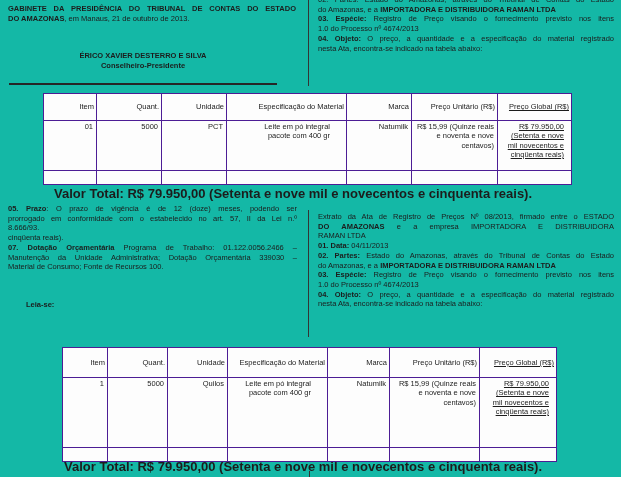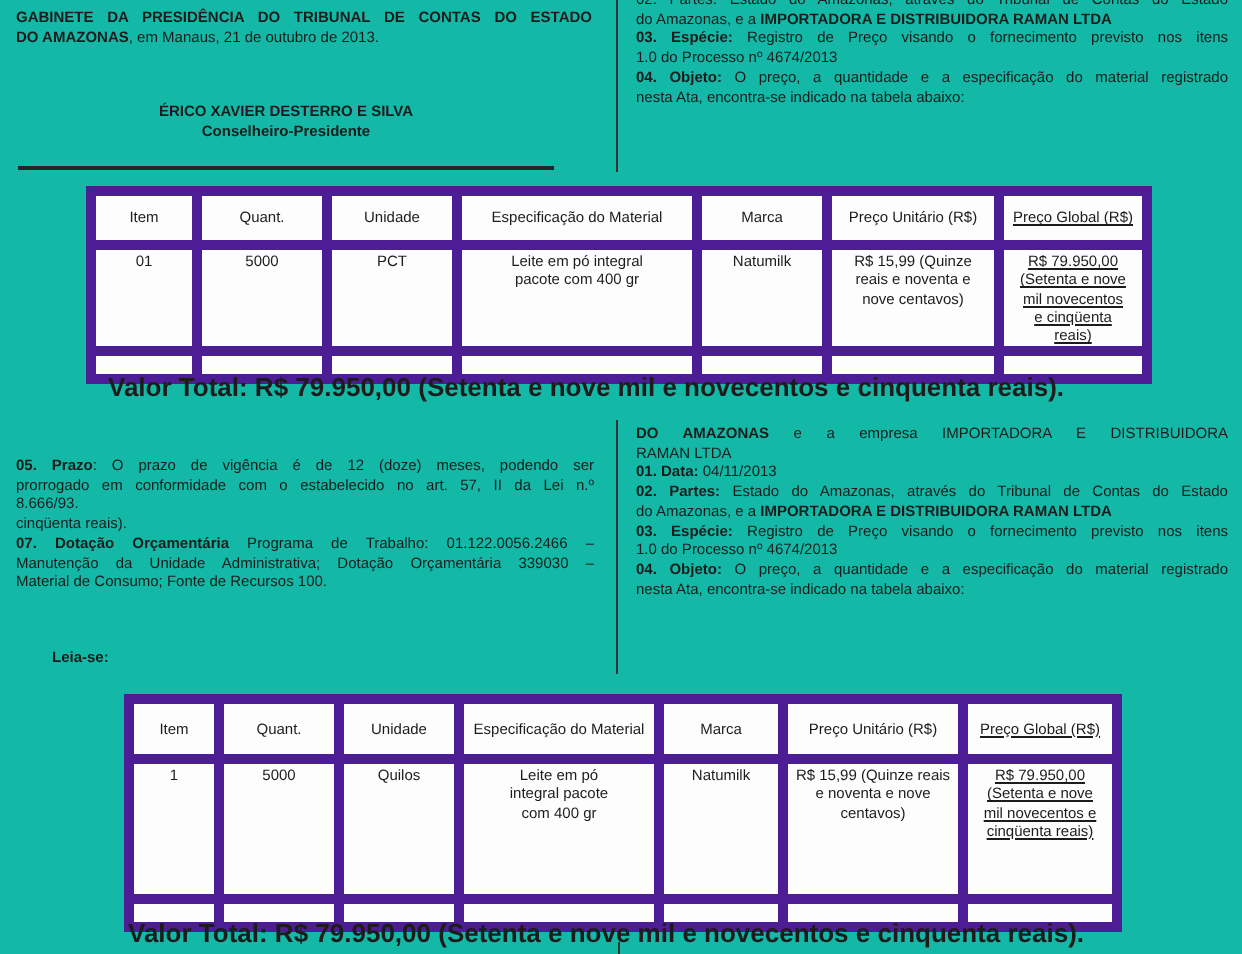--- a/index.html
+++ b/index.html
@@ -10,21 +10,21 @@
   }
   .abs{position:absolute;}
   b{font-weight:bold;}
   .ln{display:block;}
   .st{text-align:justify;text-align-last:justify;}
   .center{text-align:center;font-weight:bold;}
   .bold{font-weight:bold;}
   .vline{position:absolute;width:1.4px;background:#343434;}
   .rule{position:absolute;height:1.8px;background:#262626;}
   table{border-collapse:collapse;table-layout:fixed;position:absolute;background:#fdfdfd;}
-  td{border:5px solid #4c1d95;text-align:center;font-size:7.5px;line-height:9.3px;
+  td{border:1px solid #4c1d95;text-align:right;font-size:7.5px;line-height:9.3px;
      vertical-align:top;padding:1px 3px;overflow:hidden;}
   tr.hdr td{vertical-align:middle;padding:1px 2px;}
   td.espec-h{padding:1px 14px;}
   td.espec-d{padding:1px 16px;}
   td.pg{padding:1px 7px;text-decoration:underline;}
   .total-line{position:absolute;font-weight:bold;font-size:13px;white-space:nowrap;}
 </style>
 </head>
 <body>
 
@@ -85,34 +85,35 @@
       <td></td>
           <td></td>
       <td></td>
           <td></td>
       <td></td>
     </tr>
   </tbody>
     </table>
   <div class="total-line" style="left:54px;top:189px;">Valor Total: R$ 79.950,00 (Setenta e nove mil e novecentos e cinquenta reais).</div>
 
-  <div class="abs" style="left:8px;top:228px;width:289px;">
+  <div class="abs" style="left:8px;top:204px;width:289px;">
     <span class="ln st"><b>05. Prazo</b><span>: O prazo de vigência é de 12 (doze) meses, podendo ser</span></span>
     <span class="ln st">prorrogado em conformidade com o estabelecido no art. 57, II da Lei n.º</span>
     <span class="ln">8.666/93.</span>
     <span class="ln">cinqüenta reais).</span>
     <span class="ln st"><b>07. Dotação Orçamentária</b><span> Programa de Trabalho: 01.122.0056.2466 –</span></span>
     <span class="ln st">Manutenção da Unidade Administrativa; Dotação Orçamentária 339030 –</span>
     <span class="ln">Material de Consumo; Fonte de Recursos 100.</span>
     <span class="ln bold" style="margin-top:28px;padding-left:18px;">Leia-se:</span>
   </div>
 
   <div class="vline" style="left:308px;top:210px;height:127px;"></div>
 
   <div class="abs" style="left:318px;top:212px;width:296px;">
+    <span class="ln st">Extrato da Ata de Registro de Preços Nº 08/2013, firmado entre o ESTADO</span>
     <span class="ln st"><b>DO AMAZONAS</b><span> e a empresa IMPORTADORA E DISTRIBUIDORA</span></span>
     <span class="ln">RAMAN LTDA</span>
     <span class="ln"><b>01. Data:</b><span> 04/11/2013</span></span>
     <span class="ln st"><b>02. Partes:</b><span> Estado do Amazonas, através do Tribunal de Contas do Estado</span></span>
     <span class="ln"><span>do Amazonas, e a </span><b>IMPORTADORA E DISTRIBUIDORA RAMAN LTDA</b></span>
     <span class="ln st"><b>03. Espécie:</b><span> Registro de Preço visando o fornecimento previsto nos itens</span></span>
     <span class="ln">1.0 do Processo nº 4674/2013</span>
     <span class="ln st"><b>04. Objeto:</b><span> O preço, a quantidade e a especificação do material registrado</span></span>
     <span class="ln">nesta Ata, encontra-se indicado na tabela abaixo:</span>
   </div>

